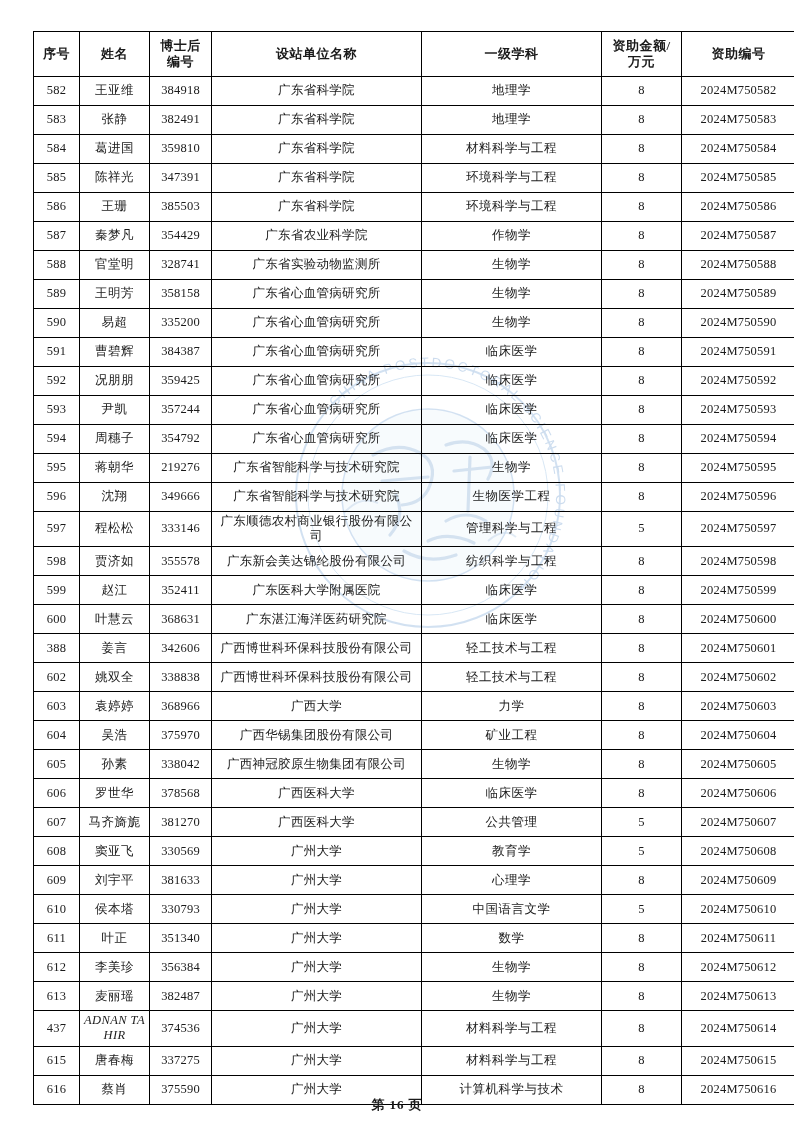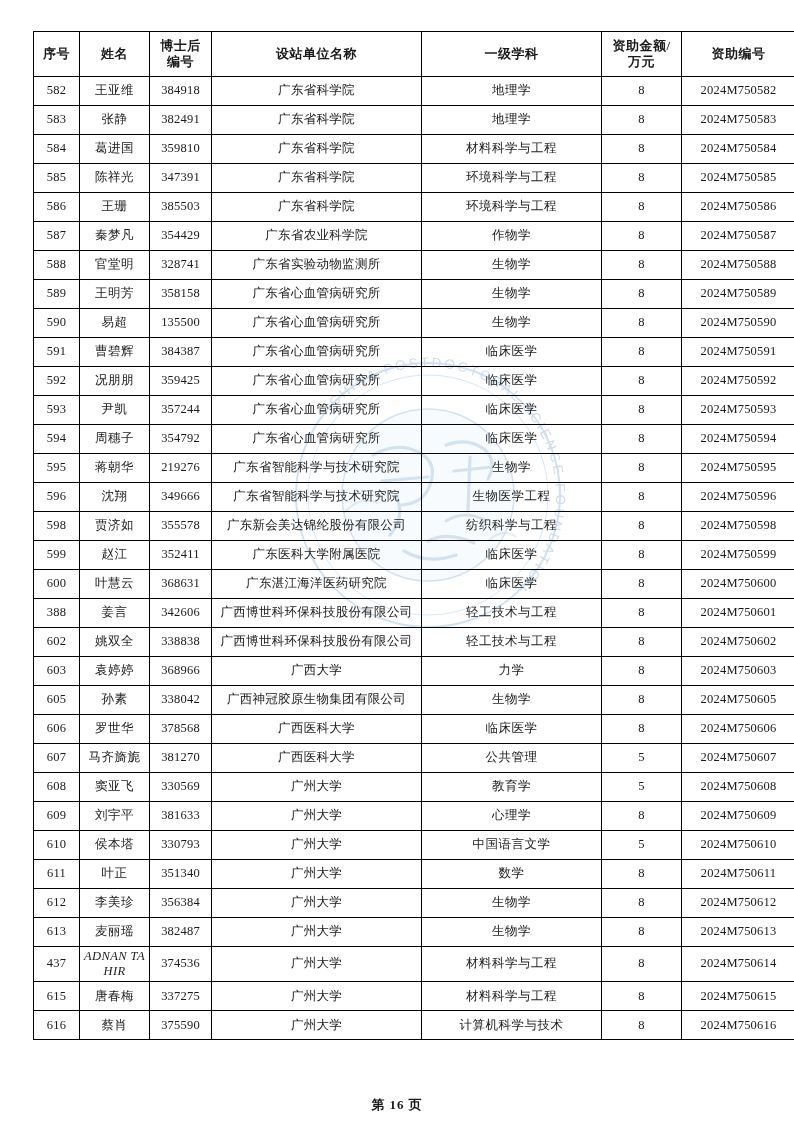--- a/index.html
+++ b/index.html
@@ -237,21 +237,21 @@
           <td class="name">王明芳</td>
           <td class="pid">358158</td>
           <td class="unit">广东省心血管病研究所</td>
           <td class="major">生物学</td>
           <td class="amount">8</td>
           <td class="code">2024M750589</td>
         </tr>
         <tr>
           <td class="num">590</td>
           <td class="name">易超</td>
-          <td class="pid">135500</td>
+          <td class="pid">335200</td>
           <td class="unit">广东省心血管病研究所</td>
           <td class="major">生物学</td>
           <td class="amount">8</td>
           <td class="code">2024M750590</td>
         </tr>
         <tr>
           <td class="num">591</td>
           <td class="name">曹碧辉</td>
           <td class="pid">384387</td>
           <td class="unit">广东省心血管病研究所</td>
@@ -298,20 +298,29 @@
         <tr>
           <td class="num">596</td>
           <td class="name">沈翔</td>
           <td class="pid">349666</td>
           <td class="unit">广东省智能科学与技术研究院</td>
           <td class="major">生物医学工程</td>
           <td class="amount">8</td>
           <td class="code">2024M750596</td>
         </tr>
         <tr>
+          <td class="num">597</td>
+          <td class="name">程松松</td>
+          <td class="pid">333146</td>
+          <td class="unit">广东顺德农村商业银行股份有限公司</td>
+          <td class="major">管理科学与工程</td>
+          <td class="amount">5</td>
+          <td class="code">2024M750597</td>
+        </tr>
+        <tr>
           <td class="num">598</td>
           <td class="name">贾济如</td>
           <td class="pid">355578</td>
           <td class="unit">广东新会美达锦纶股份有限公司</td>
           <td class="major">纺织科学与工程</td>
           <td class="amount">8</td>
           <td class="code">2024M750598</td>
         </tr>
         <tr>
           <td class="num">599</td>
@@ -350,20 +359,29 @@
           <td class="code">2024M750602</td>
         </tr>
         <tr>
           <td class="num">603</td>
           <td class="name">袁婷婷</td>
           <td class="pid">368966</td>
           <td class="unit">广西大学</td>
           <td class="major">力学</td>
           <td class="amount">8</td>
           <td class="code">2024M750603</td>
+        </tr>
+        <tr>
+          <td class="num">604</td>
+          <td class="name">吴浩</td>
+          <td class="pid">375970</td>
+          <td class="unit">广西华锡集团股份有限公司</td>
+          <td class="major">矿业工程</td>
+          <td class="amount">8</td>
+          <td class="code">2024M750604</td>
         </tr>
         <tr>
           <td class="num">605</td>
           <td class="name">孙素</td>
           <td class="pid">338042</td>
           <td class="unit">广西神冠胶原生物集团有限公司</td>
           <td class="major">生物学</td>
           <td class="amount">8</td>
           <td class="code">2024M750605</td>
         </tr>

